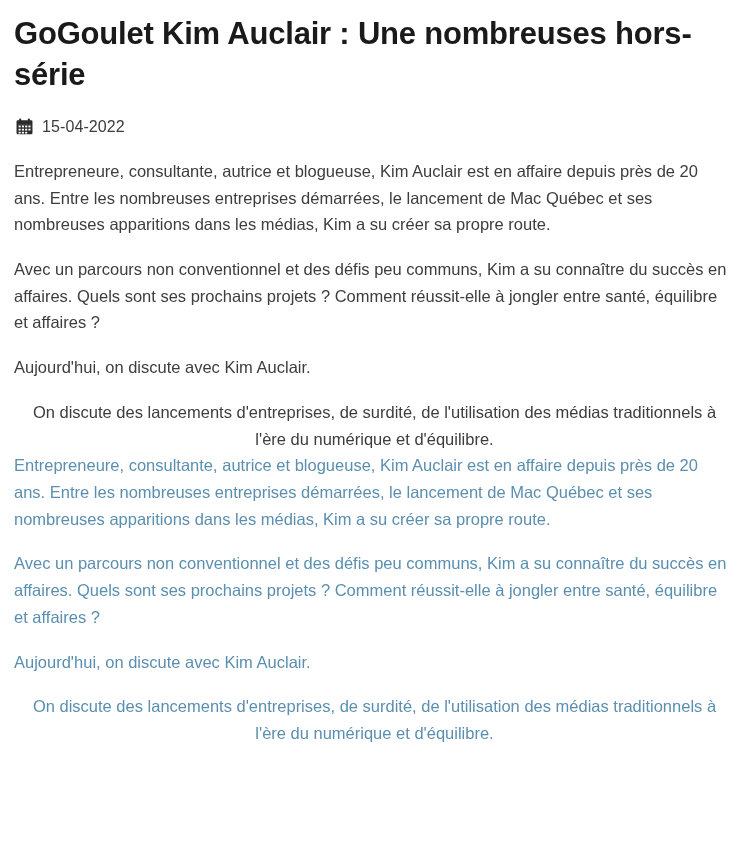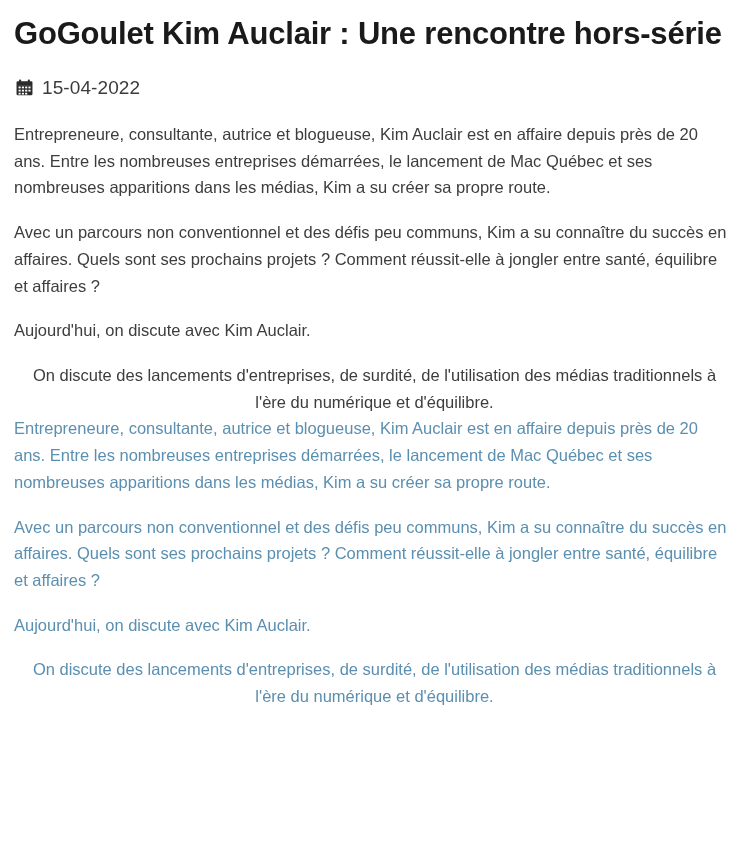--- a/index.html
+++ b/index.html
@@ -33,21 +33,21 @@
     gap: 9px;
     margin: 0 0 22px 2px;
   }
   .cal-icon {
     width: 17px;
     height: 17px;
     display: block;
     flex: 0 0 auto;
   }
   .meta-date {
-    font-size: 19px;
+    font-size: 16px;
     color: #3c3c3c;
     letter-spacing: 0.1px;
   }
   .body-dark p {
     font-size: 16.5px;
     line-height: 1.62;
     color: #3d3d3d;
     margin: 0 0 18px 0;
   }
   .body-dark p.tight {
@@ -62,21 +62,21 @@
   .body-light p:last-child {
     margin-bottom: 0;
   }
   .indent-1 { padding-left: 4px; text-align: center; }
 </style>
 </head>
 <body>
 
 <div class="page">
 
-  <h1 class="article-title">GoGoulet Kim Auclair : Une rencontre hors-série</h1>
+  <h1 class="article-title">GoGoulet Kim Auclair : Une nombreuses hors-série</h1>
 
   <div class="meta-row">
     <span class="cal-icon-wrap">
       <svg class="cal-icon" viewBox="0 0 16 16" aria-hidden="true">
         <rect x="0.5" y="2" width="15" height="13.2" rx="1.2" fill="#2b2b2b"></rect>
         <rect x="3" y="0.4" width="1.8" height="3.2" rx="0.7" fill="#2b2b2b"></rect>
         <rect x="11.2" y="0.4" width="1.8" height="3.2" rx="0.7" fill="#2b2b2b"></rect>
         <rect x="1.8" y="6.1" width="12.4" height="0.1" fill="#ffffff"></rect>
         <g fill="#ffffff">
           <rect x="2.4" y="7.1" width="2" height="1.7"></rect>

